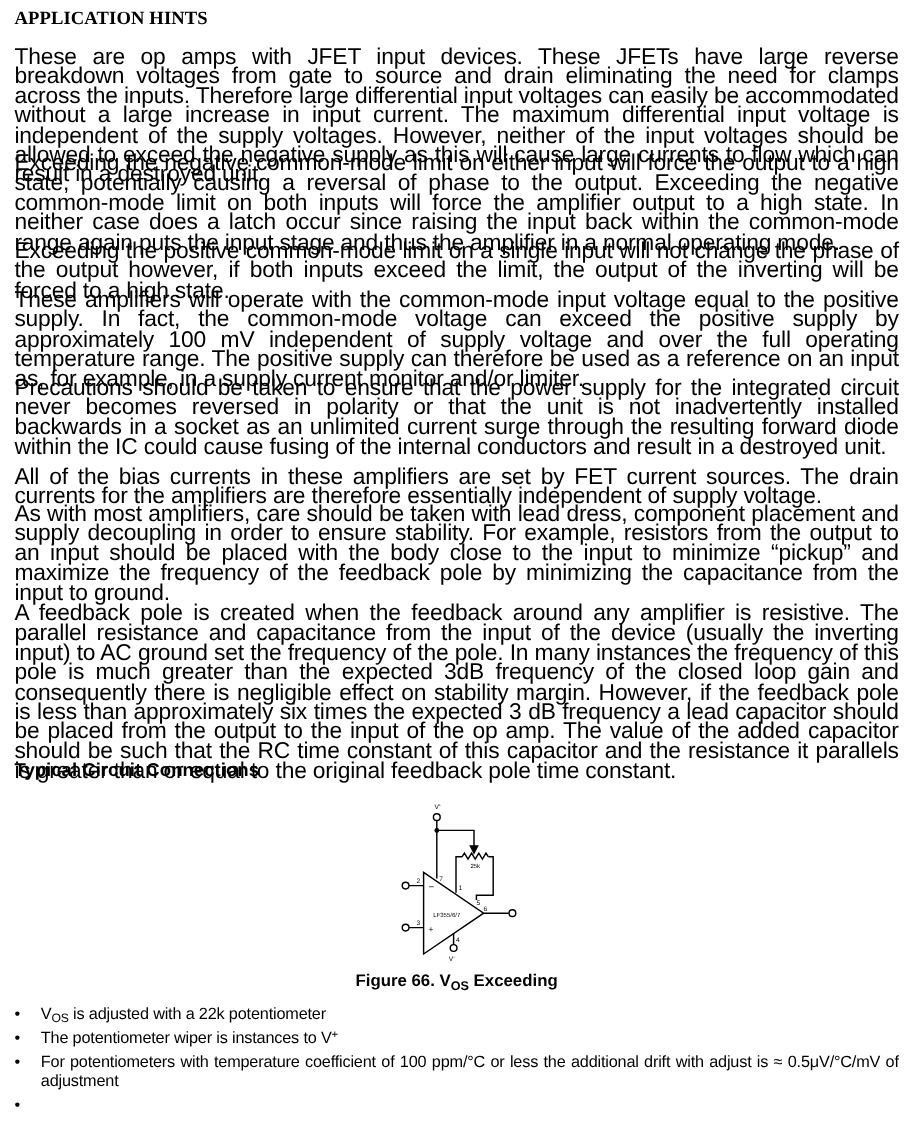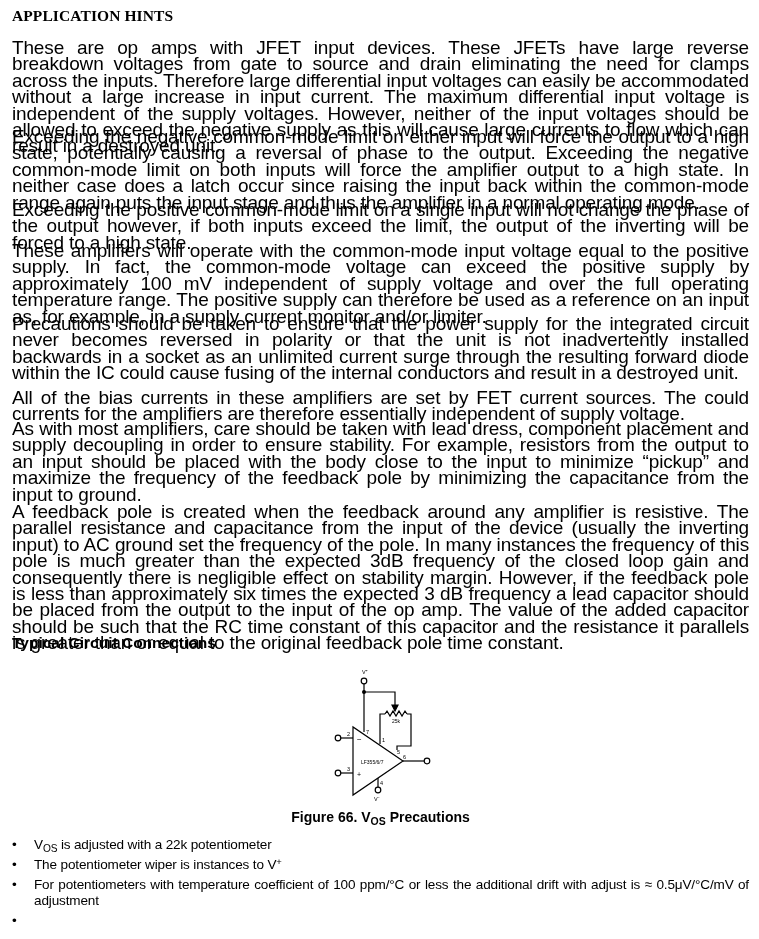--- a/index.html
+++ b/index.html
@@ -25,21 +25,21 @@
 <body>
 
 <div class="page">
   <h1 class="title">APPLICATION HINTS</h1>
 
   <p class="para" style="top:40px">These are op amps with JFET input devices. These JFETs have large reverse breakdown voltages from gate to source and drain eliminating the need for clamps across the inputs. Therefore large differential input voltages can easily be accommodated without a large increase in input current. The maximum differential input voltage is independent of the supply voltages. However, neither of the input voltages should be allowed to exceed the negative supply as this will cause large currents to flow which can result in a destroyed unit.</p>
   <p class="para" style="top:129px">Exceeding the negative common-mode limit on either input will force the output to a high state, potentially causing a reversal of phase to the output. Exceeding the negative common-mode limit on both inputs will force the amplifier output to a high state. In neither case does a latch occur since raising the input back within the common-mode range again puts the input stage and thus the amplifier in a normal operating mode.</p>
   <p class="para" style="top:202px">Exceeding the positive common-mode limit on a single input will not change the phase of the output however, if both inputs exceed the limit, the output of the inverting will be forced to a high state.</p>
   <p class="para" style="top:243px">These amplifiers will operate with the common-mode input voltage equal to the positive supply. In fact, the common-mode voltage can exceed the positive supply by approximately 100 mV independent of supply voltage and over the full operating temperature range. The positive supply can therefore be used as a reference on an input as, for example, in a supply current monitor and/or limiter.</p>
   <p class="para" style="top:316px">Precautions should be taken to ensure that the power supply for the integrated circuit never becomes reversed in polarity or that the unit is not inadvertently installed backwards in a socket as an unlimited current surge through the resulting forward diode within the IC could cause fusing of the internal conductors and result in a destroyed unit.</p>
-  <p class="para" style="top:390px">All of the bias currents in these amplifiers are set by FET current sources. The could currents for the amplifiers are therefore essentially independent of supply voltage.</p>
+  <p class="para" style="top:390px">All of the bias currents in these amplifiers are set by FET current sources. The drain currents for the amplifiers are therefore essentially independent of supply voltage.</p>
   <p class="para" style="top:421px">As with most amplifiers, care should be taken with lead dress, component placement and supply decoupling in order to ensure stability. For example, resistors from the output to an input should be placed with the body close to the input to minimize “pickup” and maximize the frequency of the feedback pole by minimizing the capacitance from the input to ground.</p>
   <p class="para" style="top:504px">A feedback pole is created when the feedback around any amplifier is resistive. The parallel resistance and capacitance from the input of the device (usually the inverting input) to AC ground set the frequency of the pole. In many instances the frequency of this pole is much greater than the expected 3dB frequency of the closed loop gain and consequently there is negligible effect on stability margin. However, if the feedback pole is less than approximately six times the expected 3 dB frequency a lead capacitor should be placed from the output to the input of the op amp. The value of the added capacitor should be such that the RC time constant of this capacitor and the resistance it parallels is greater than or equal to the original feedback pole time constant.</p>
 
   <h2 class="section">Typical Circuit Connections</h2>
 </div>
 
 <svg class="figure" viewBox="320 662 120 140" width="120" height="140" style="left:320px;top:662px;position:absolute">
   <g stroke="#000" stroke-width="1.2" fill="none">
 
     <circle cx="364" cy="681" r="2.8" fill="#fff"></circle>
@@ -78,21 +78,21 @@
     <text x="380" y="785">4</text>
     <text x="374" y="801">V⁻</text>
     <text x="357" y="742" font-size="8">−</text>
     <text x="357" y="777" font-size="7">+</text>
     <text x="361" y="764" font-size="5">LF355/6/7</text>
   </g>
 </svg>
 
 <div class="page">
   <div class="caption">
-    <span>Figure 66.  V</span><sub>OS</sub><span> Precautions</span>
+    <span>Figure 66.  V</span><sub>OS</sub><span> Exceeding</span>
   </div>
 
   <ul class="bullets">
     <li>
       <span class="dot">•</span>
       <span>V</span><sub>OS</sub><span> is adjusted with a 22k potentiometer</span>
     </li>
     <li>
       <span class="dot">•</span>
       <span>The potentiometer wiper is instances to V</span><sup>+</sup>

